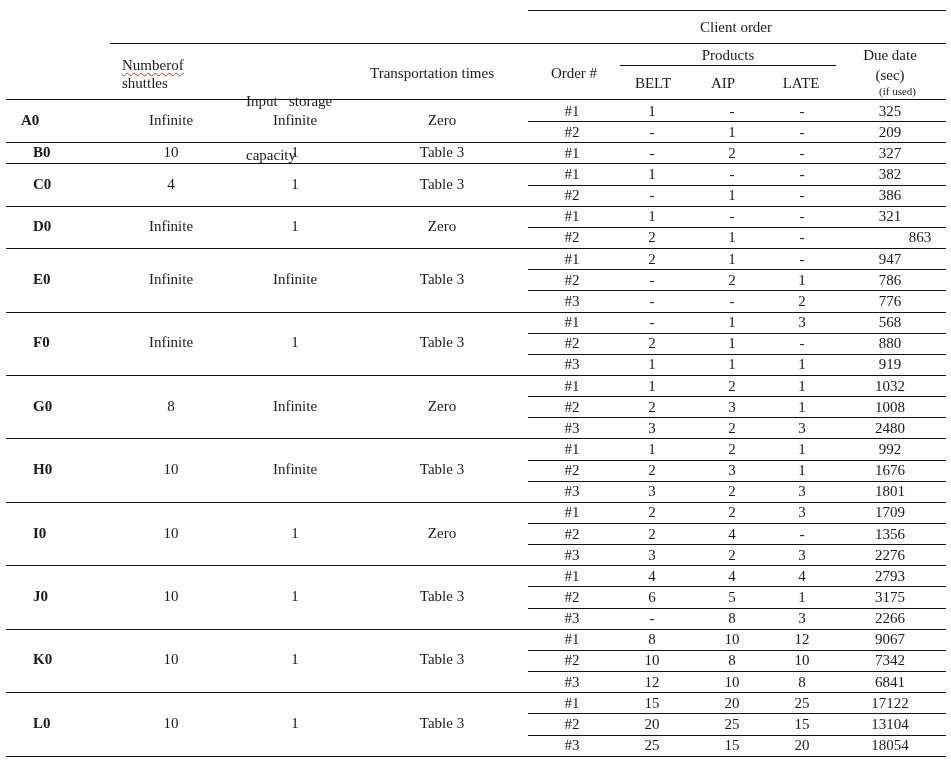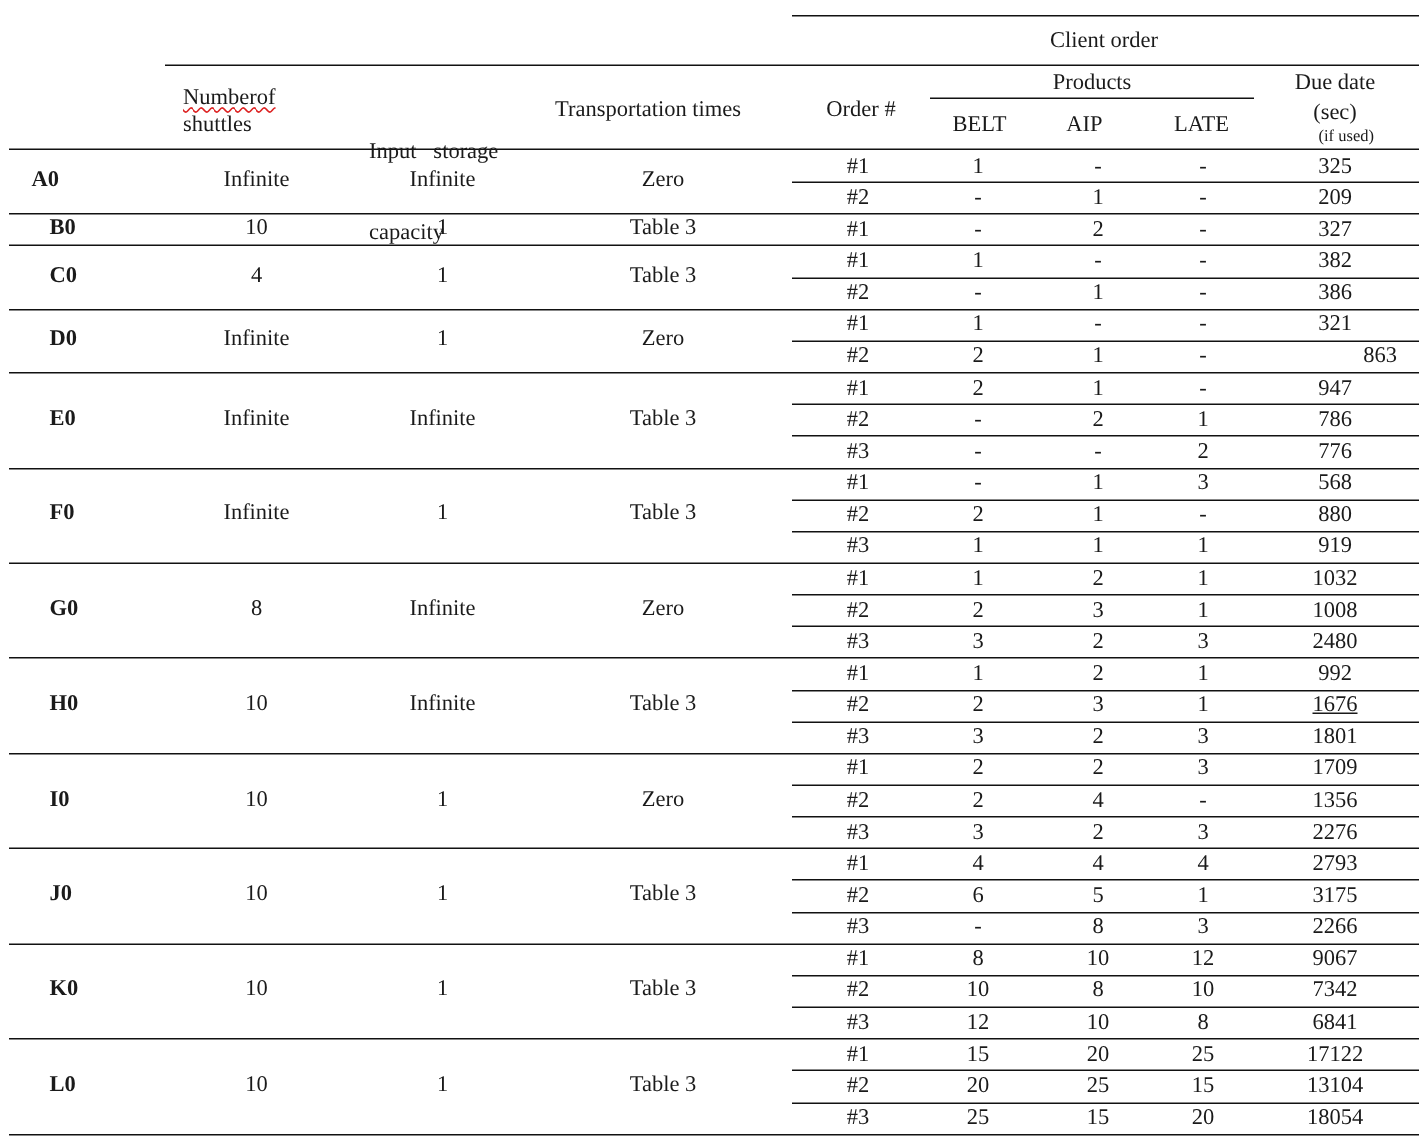--- a/index.html
+++ b/index.html
@@ -175,21 +175,21 @@
       <div class="t c" style="left: 572px; top: 441.975px;">#1</div>
       <div class="t c" style="left: 652px; top: 441.975px;">1</div>
       <div class="t c" style="left: 732px; top: 441.975px;">2</div>
       <div class="t c" style="left: 802px; top: 441.975px;">1</div>
       <div class="t c" style="left: 890px; top: 441.975px;">992</div>
       <div class="line" style="left: 528px; width: 418px; top: 459.55px; border-top-width: 1px;"></div>
       <div class="t c" style="left: 572px; top: 463.125px;">#2</div>
       <div class="t c" style="left: 652px; top: 463.125px;">2</div>
       <div class="t c" style="left: 732px; top: 463.125px;">3</div>
       <div class="t c" style="left: 802px; top: 463.125px;">1</div>
-      <div class="t c" style="left: 890px; top: 463.125px; text-decoration: underline;">1676</div>
+      <div class="t c" style="left: 890px; top: 463.125px;">1676</div>
       <div class="line" style="left: 528px; width: 418px; top: 480.7px; border-top-width: 1px;"></div>
       <div class="t c" style="left: 572px; top: 484.275px;">#3</div>
       <div class="t c" style="left: 652px; top: 484.275px;">3</div>
       <div class="t c" style="left: 732px; top: 484.275px;">2</div>
       <div class="t c" style="left: 802px; top: 484.275px;">3</div>
       <div class="t c" style="left: 890px; top: 484.275px;">1801</div>
       <div class="line" style="left: 6px; width: 940px; top: 501.85px;"></div>
       <div class="t bold" style="left: 33px; top: 525.575px;">I0</div>
       <div class="t c" style="left: 171px; top: 525.575px;">10</div>
       <div class="t c" style="left: 295px; top: 525.575px;">1</div>

